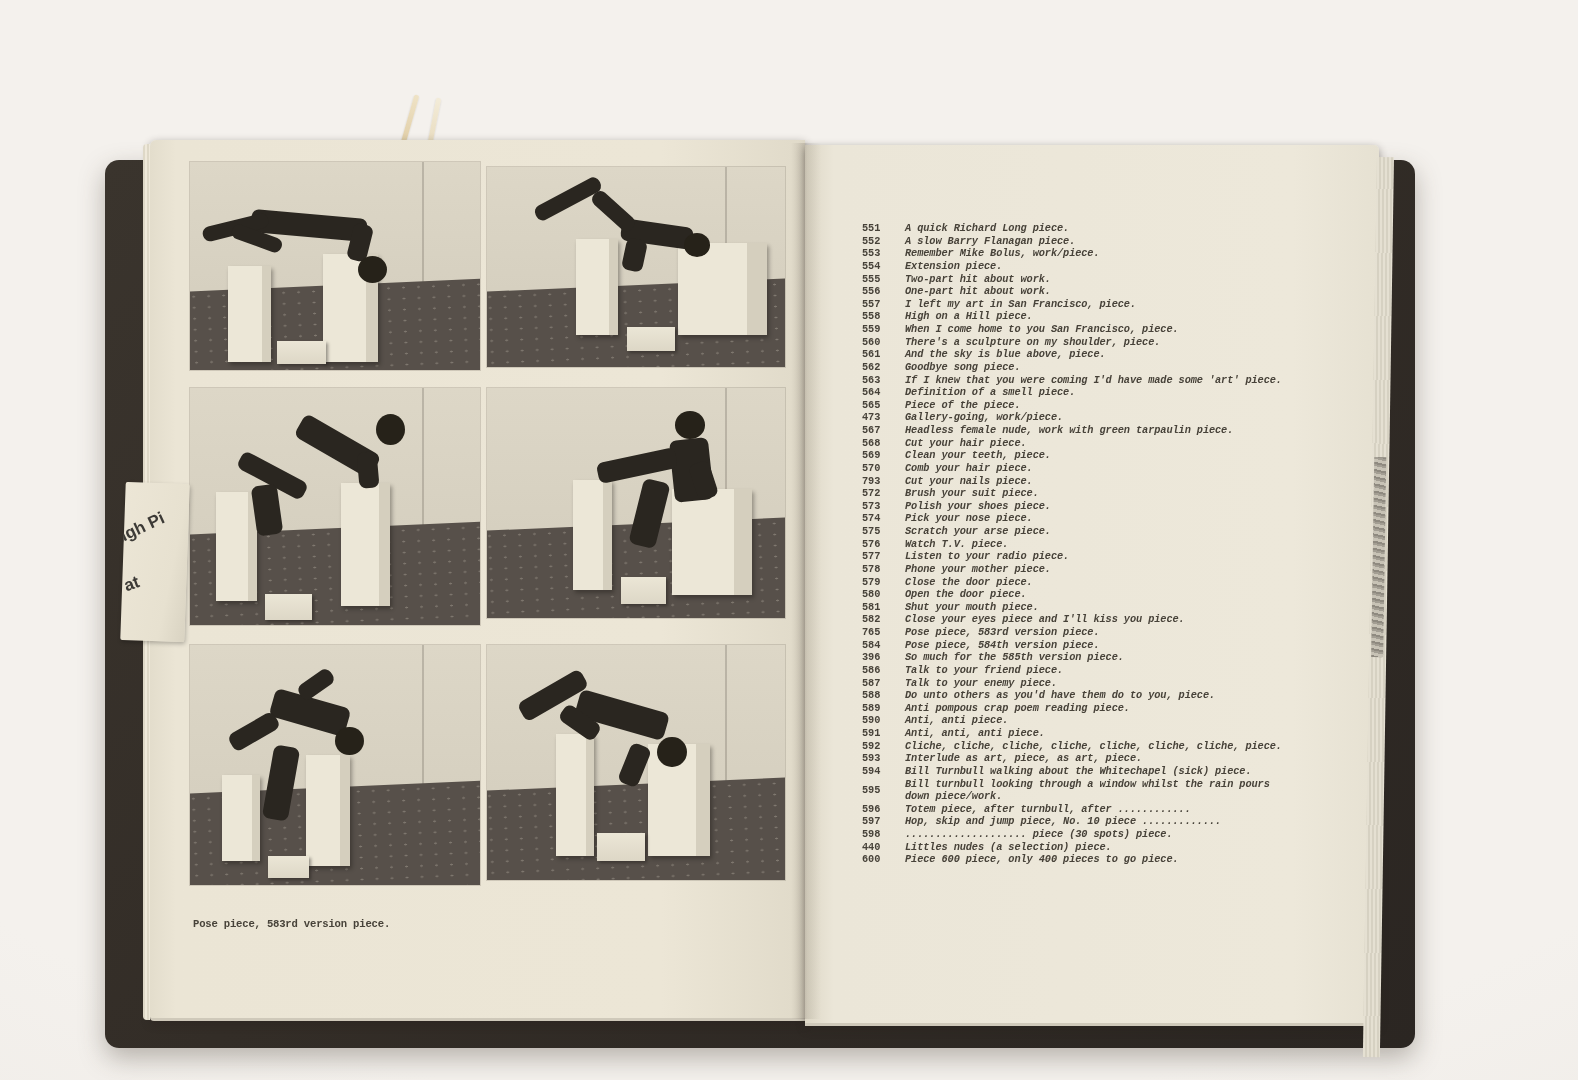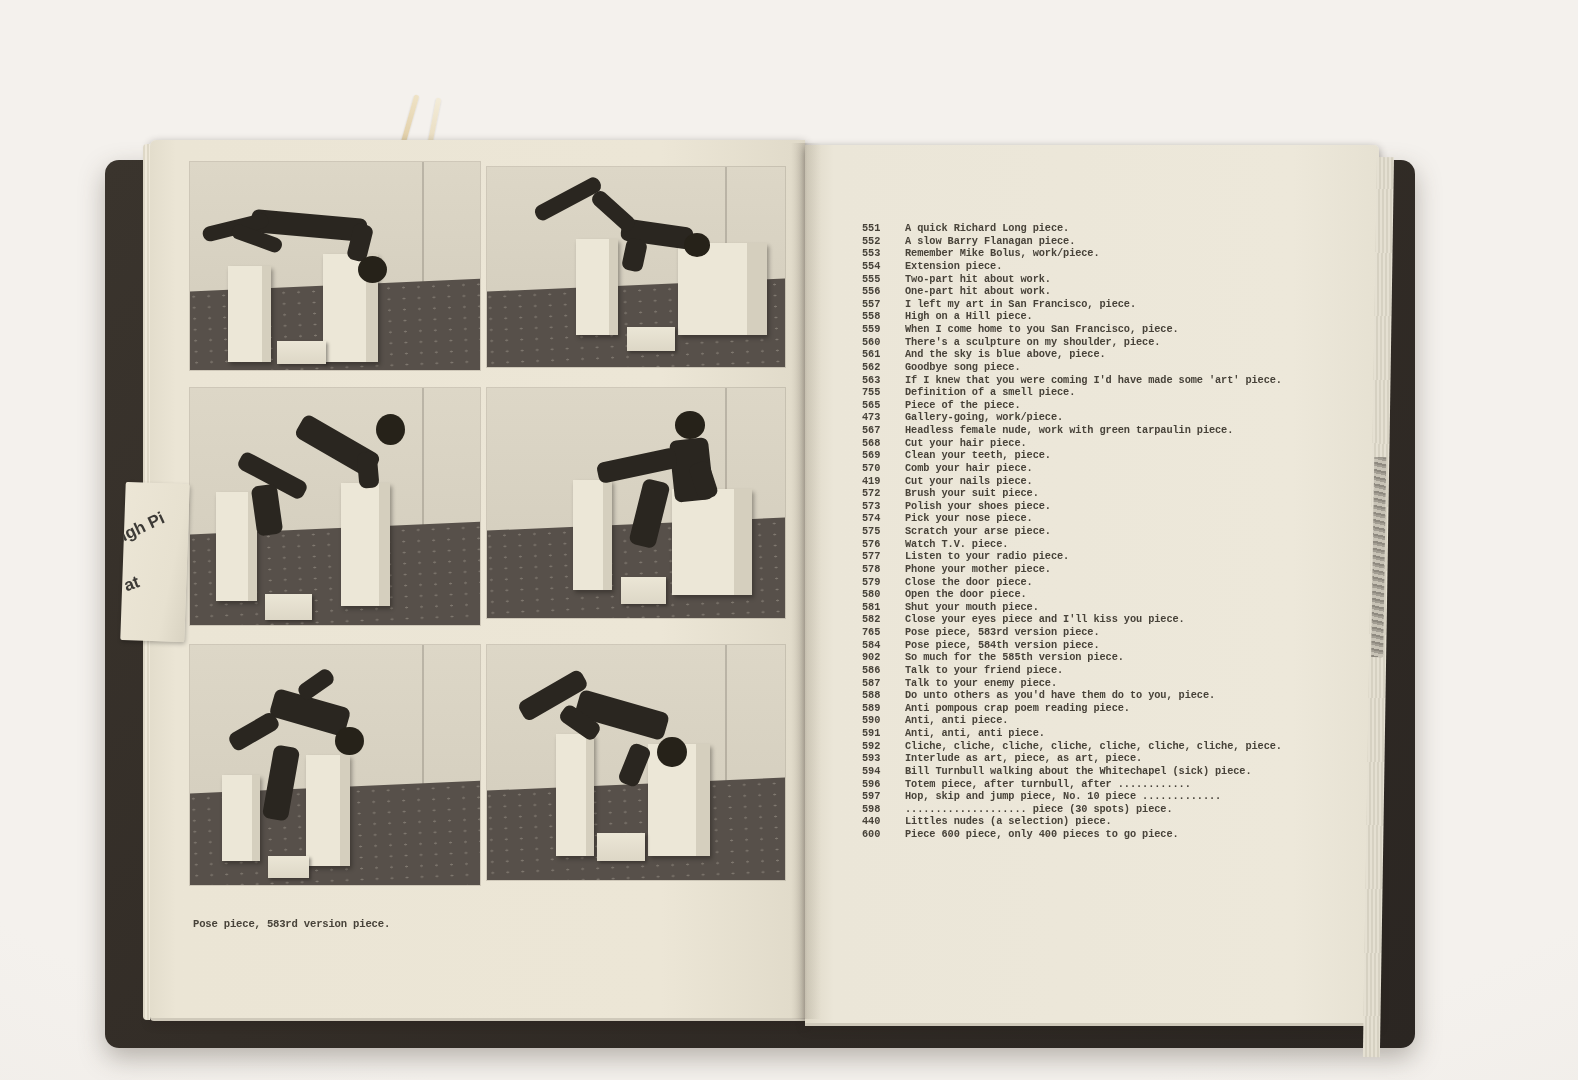--- a/index.html
+++ b/index.html
@@ -120,21 +120,21 @@
   .p6 .head{left:57%;top:39%;width:10%;height:13%}
 
   .caption{position:absolute;left:43px;top:778px;font-size:10.6px;letter-spacing:-.2px;
     font-weight:bold;color:#474239;}
 
   
   .list{position:absolute;left:57px;top:77px;width:505px;font-size:10.3px;line-height:12.63px;
     font-weight:bold;color:#474239;letter-spacing:-.1px;}
   .row{display:flex;align-items:center;}
   .row .num{width:43px;flex:0 0 43px;}
-  .row .txt{white-space:pre-wrap;}
+  .row .txt{white-space:pre-wrap;font-style:italic;}
 </style>
 </head>
 <body>
 
 <div class="scene">
   <div class="book">
     <div class="cover"></div>
 
     <div class="stick s1"></div>
     <div class="stick s2"></div>
@@ -290,21 +290,21 @@
             <span class="num">562</span>
             <span class="txt">Goodbye song piece.</span>
           </div>
 
           <div class="row">
             <span class="num">563</span>
             <span class="txt">If I knew that you were coming I'd have made some 'art' piece.</span>
           </div>
 
           <div class="row">
-            <span class="num">755</span>
+            <span class="num">564</span>
             <span class="txt">Definition of a smell piece.</span>
           </div>
 
           <div class="row">
             <span class="num">565</span>
             <span class="txt">Piece of the piece.</span>
           </div>
 
           <div class="row">
             <span class="num">473</span>
@@ -325,21 +325,21 @@
             <span class="num">569</span>
             <span class="txt">Clean your teeth, piece.</span>
           </div>
 
           <div class="row">
             <span class="num">570</span>
             <span class="txt">Comb your hair piece.</span>
           </div>
 
           <div class="row">
-            <span class="num">419</span>
+            <span class="num">793</span>
             <span class="txt">Cut your nails piece.</span>
           </div>
 
           <div class="row">
             <span class="num">572</span>
             <span class="txt">Brush your suit piece.</span>
           </div>
 
           <div class="row">
             <span class="num">573</span>
@@ -395,21 +395,21 @@
             <span class="num">765</span>
             <span class="txt">Pose piece, 583rd version piece.</span>
           </div>
 
           <div class="row">
             <span class="num">584</span>
             <span class="txt">Pose piece, 584th version piece.</span>
           </div>
 
           <div class="row">
-            <span class="num">902</span>
+            <span class="num">396</span>
             <span class="txt">So much for the 585th version piece.</span>
           </div>
 
           <div class="row">
             <span class="num">586</span>
             <span class="txt">Talk to your friend piece.</span>
           </div>
 
           <div class="row">
             <span class="num">587</span>
@@ -444,20 +444,25 @@
           <div class="row">
             <span class="num">593</span>
             <span class="txt">Interlude as art, piece, as art, piece.</span>
           </div>
 
           <div class="row">
             <span class="num">594</span>
             <span class="txt">Bill Turnbull walking about the Whitechapel (sick) piece.</span>
           </div>
 
+          <div class="row">
+            <span class="num">595</span>
+            <span class="txt">Bill turnbull looking through a window whilst the rain pours
+down piece/work.</span>
+          </div>
 
           <div class="row">
             <span class="num">596</span>
             <span class="txt">Totem piece, after turnbull, after ............</span>
           </div>
 
           <div class="row">
             <span class="num">597</span>
             <span class="txt">Hop, skip and jump piece, No. 10 piece .............</span>
           </div>

